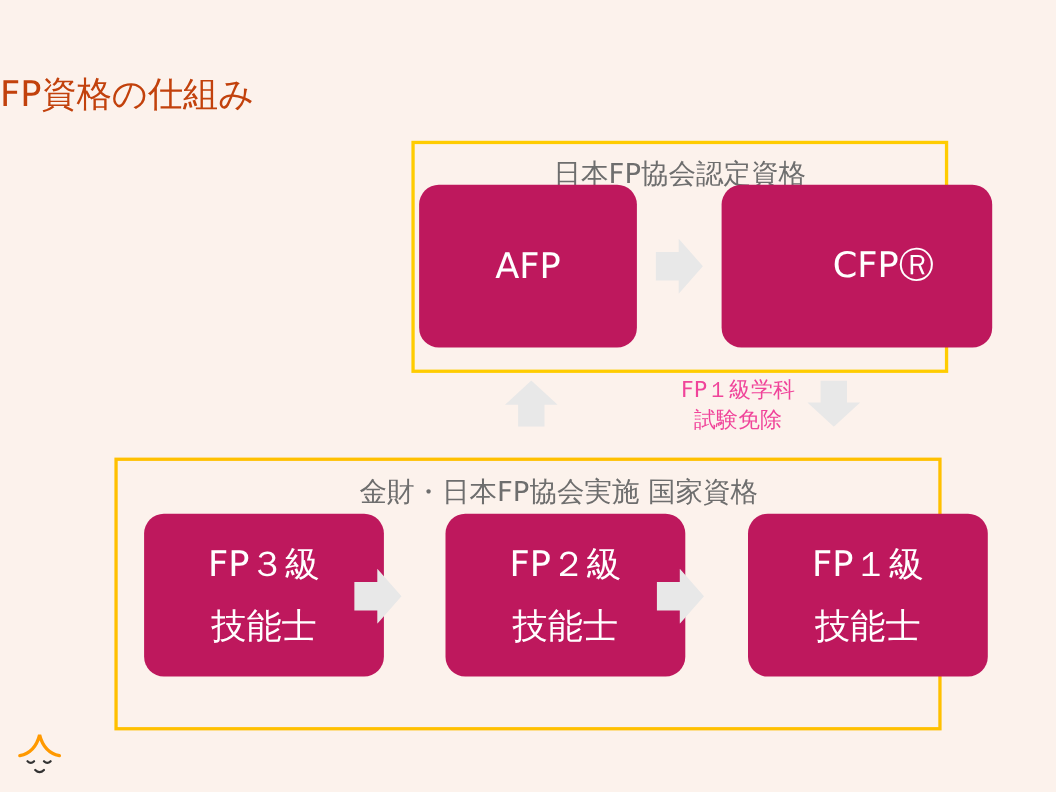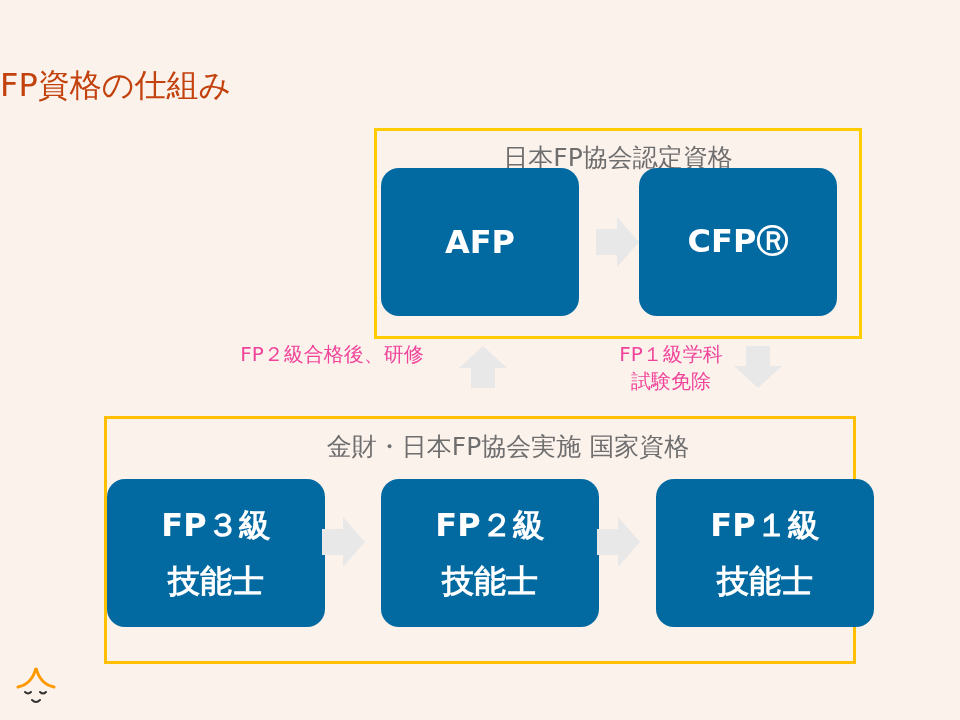--- a/index.html
+++ b/index.html
@@ -16,29 +16,28 @@
       position: absolute; box-sizing: border-box; border: 3px solid #FFCC00;
     }
     #frame-top { left: 374px; top: 128px; width: 488px; height: 211px; border-color: #FFCC00; }
     #frame-bottom { left: 104px; top: 416px; width: 752px; height: 248px; border-color: #FFC000; }
     .group-label {
       position: absolute; text-align: center; color: #6E6E6E; font-size: 25px;
     }
     #label-top { left: 374px; width: 488px; top: 141px; }
     #label-bottom { left: 104px; width: 808px; top: 430px; }
     .box {
-      position: absolute; background: #0369a1; border-radius: 18px;
+      position: absolute; background: #be185d; border-radius: 18px;
       color: #fff; display: flex; flex-direction: column; align-items: center; justify-content: center;
       text-align: center;
-      font-weight: bold;
     }
     .box.top { top: 168px; width: 198px; height: 148px; font-size: 32px; }
     #box-afp { left: 381px; }
-    #box-cfp { left: 639px; }
-    .box.bottom { top: 479px; width: 218px; height: 148px; font-size: 32px; line-height: 1.75; }
+    #box-cfp { left: 656px; padding-left: 48px; }
+    .box.bottom { top: 467px; width: 218px; height: 148px; font-size: 32px; line-height: 1.75; margin-left: 24px; }
     #box-fp3 { left: 107px; }
     #box-fp2 { left: 381px; }
     #box-fp1 { left: 656px; }
     .arrow { position: absolute; }
     .note {
       position: absolute; color: #F0449A; font-size: 20px; line-height: 27px; text-align: center;
     }
     #note-left { left: 212px; width: 240px; top: 341px; }
     #note-right { left: 586px; width: 170px; top: 341px; }
     .logo { position: absolute; left: 14px; top: 660px; width: 50px; height: 50px; }
@@ -55,21 +54,20 @@
   <span>AFP</span>
 </div>
 <svg class="arrow" style="left:596px; top:217px;" width="44" height="50">
   <polygon points="0,12 21,12 21,0 43,25 21,50 21,38 0,38" fill="#E8E8E8"></polygon>
 </svg>
 <div class="box top" id="box-cfp">
   <span>CFPⓇ</span>
 </div>
 
 <div class="note" id="note-left">
-  <div>FP２級合格後、研修</div>
 </div>
 <svg class="arrow" style="left:459px; top:346px;" width="48" height="42">
   <polygon points="24,0 48,22 36,22 36,42 12,42 12,22 0,22" fill="#E8E8E8"></polygon>
 </svg>
 
 <div class="note" id="note-right">
   <div>FP１級学科</div>
   <div>試験免除</div>
 </div>
 <svg class="arrow" style="left:734px; top:346px;" width="48" height="42">

